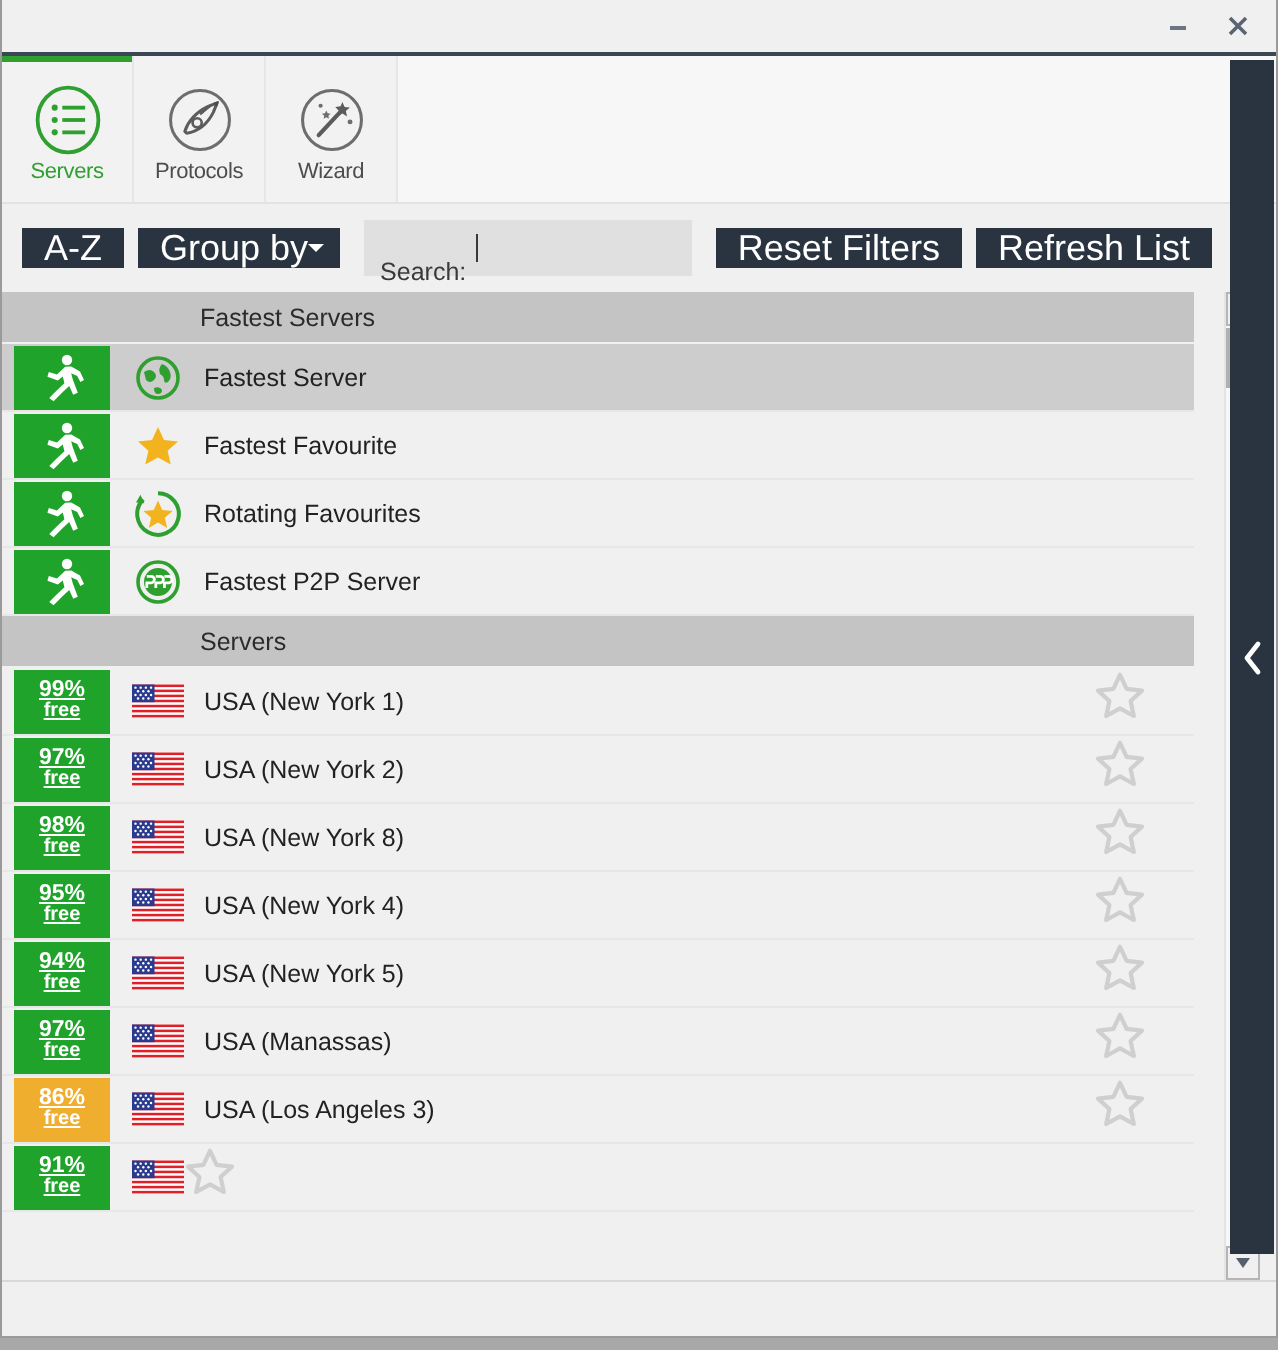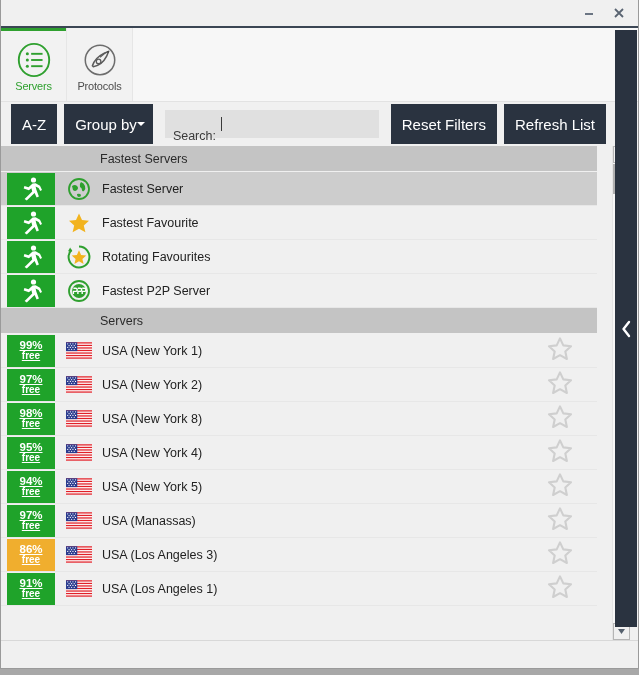--- a/index.html
+++ b/index.html
@@ -65,23 +65,23 @@
   .toolbar {
     flex: 0 0 44px; height: 44px;
     background: #f0f0f0;
     display: flex; align-items: center;
     padding: 0 8px 0 10px;
     gap: 7px;
     padding-right: 32px;
   }
   .dk-btn {
     background: #2a3340; color: #ffffff;
-    border: none; font-size: 15px;
+    border: none; font-size: 18px;
     font-family: "Liberation Sans", sans-serif;
-    height: 40px; padding: 0 11px;
+    height: 20px; padding: 0 11px;
     display: flex; align-items: center; justify-content: center;
     cursor: pointer; white-space: nowrap;
   }
   .dk-btn.groupby { padding-right: 8px; }
   .caret { width: 0; height: 0;
     border-left: 4px solid transparent; border-right: 4px solid transparent;
     border-top: 4px solid #ffffff; }
   .searchbox {
     flex: 1 1 auto; height: 28px;
     background: #e0e0e0; border: none;
@@ -207,20 +207,31 @@
       <svg class="ticon" viewBox="0 0 40 40">
         <circle cx="20" cy="20" r="15.5" fill="none" stroke="#6d6d6d" stroke-width="1.6"></circle>
         <path d="M12 26 C14 20 18 16 24 13 L29 11 L27 16 C24 22 19 26 13 27 Z" fill="none" stroke="#5c5c5c" stroke-width="1.6" stroke-linejoin="round"></path>
         <path d="M20 17 L26 12" stroke="#5c5c5c" stroke-width="1.4"></path>
         <path d="M27 11 L30 10 L29 13 Z" fill="#4a4a4a"></path>
         <circle cx="18.5" cy="21.5" r="2.4" fill="none" stroke="#5c5c5c" stroke-width="1.4"></circle>
       </svg>
       <div class="tlabel">Protocols</div>
     </div>
 
+    <div class="tab">
+      <svg class="ticon" viewBox="0 0 40 40">
+        <circle cx="20" cy="20" r="15.5" fill="none" stroke="#6d6d6d" stroke-width="1.6"></circle>
+        <path d="M13 28 L26 14" stroke="#5c5c5c" stroke-width="2.2" stroke-linecap="round"></path>
+        <path d="M25.5 10.5 l1.1 2.6 2.8 .3 -2.1 1.9 .6 2.8 -2.4 -1.5 -2.5 1.4 .7 -2.8 -2-2 2.8-.4 Z" fill="#5c5c5c"></path>
+        <path d="M17 15 l.7 1.5 1.6 .2 -1.2 1.1 .3 1.6 -1.4-.8 -1.4 .8 .3-1.6 -1.2-1.1 1.6-.2 Z" fill="#6d6d6d"></path>
+        <circle cx="29.5" cy="21" r="1.3" fill="#6d6d6d"></circle>
+        <circle cx="14" cy="12.5" r="1.1" fill="#6d6d6d"></circle>
+      </svg>
+      <div class="tlabel">Wizard</div>
+    </div>
 
     <div class="tabfill"></div>
   </div>
 
   <div class="toolbar">
     <div class="dk-btn">A-Z</div>
     <div class="dk-btn groupby">
       <span>Group by</span>
       <span class="caret"></span>
     </div>
@@ -601,21 +612,20 @@
                 <circle cx="2" cy="6" r=".7"></circle>
                 <circle cx="5" cy="6" r=".7"></circle>
                 <circle cx="8" cy="6" r=".7"></circle>
                 <circle cx="11" cy="6" r=".7"></circle>
                 <circle cx="3.5" cy="8.1" r=".7"></circle>
                 <circle cx="6.5" cy="8.1" r=".7"></circle>
                 <circle cx="9.5" cy="8.1" r=".7"></circle>
               </g>
             </svg>
           </div>
-          <div class="rowlabel">USA (Los Angeles 1)</div>
           <div class="star"><svg viewBox="0 0 26 26" width="26" height="26">
               <path d="M13 2.4 L16.3 9.4 L24 10.3 L18.3 15.5 L19.9 23 L13 19.2 L6.1 23 L7.7 15.5 L2 10.3 L9.7 9.4 Z" fill="none" stroke="#cfcfcf" stroke-width="2.1" stroke-linejoin="round"></path>
             </svg></div>
         </div>
       </div>
 
     <div class="scrollbar">
       <div class="sb-btn">
         <svg width="9" height="7" viewBox="0 0 9 7">
           <path d="M4.5 1 L8 6 L1 6 Z" fill="#55606d"></path>

